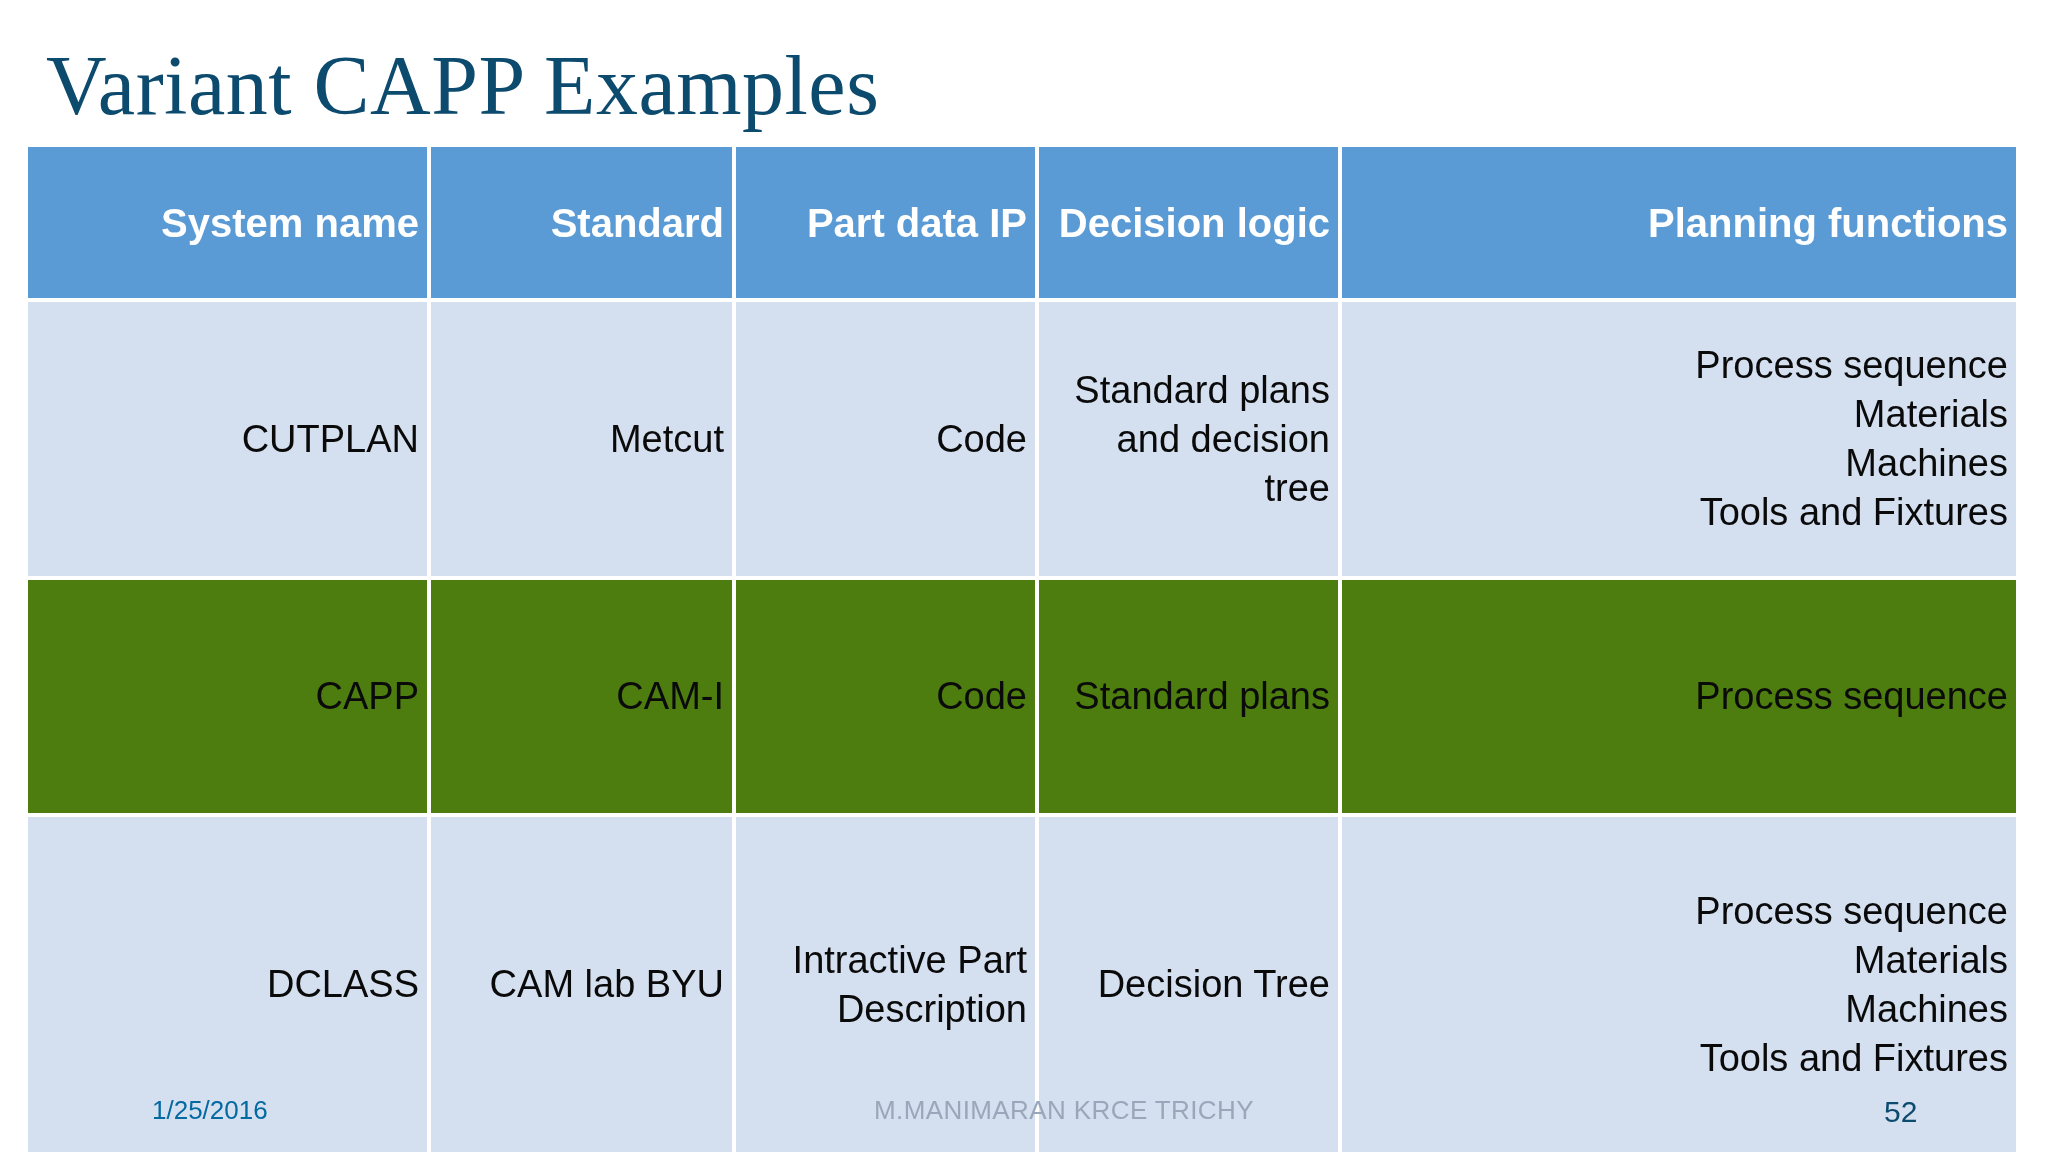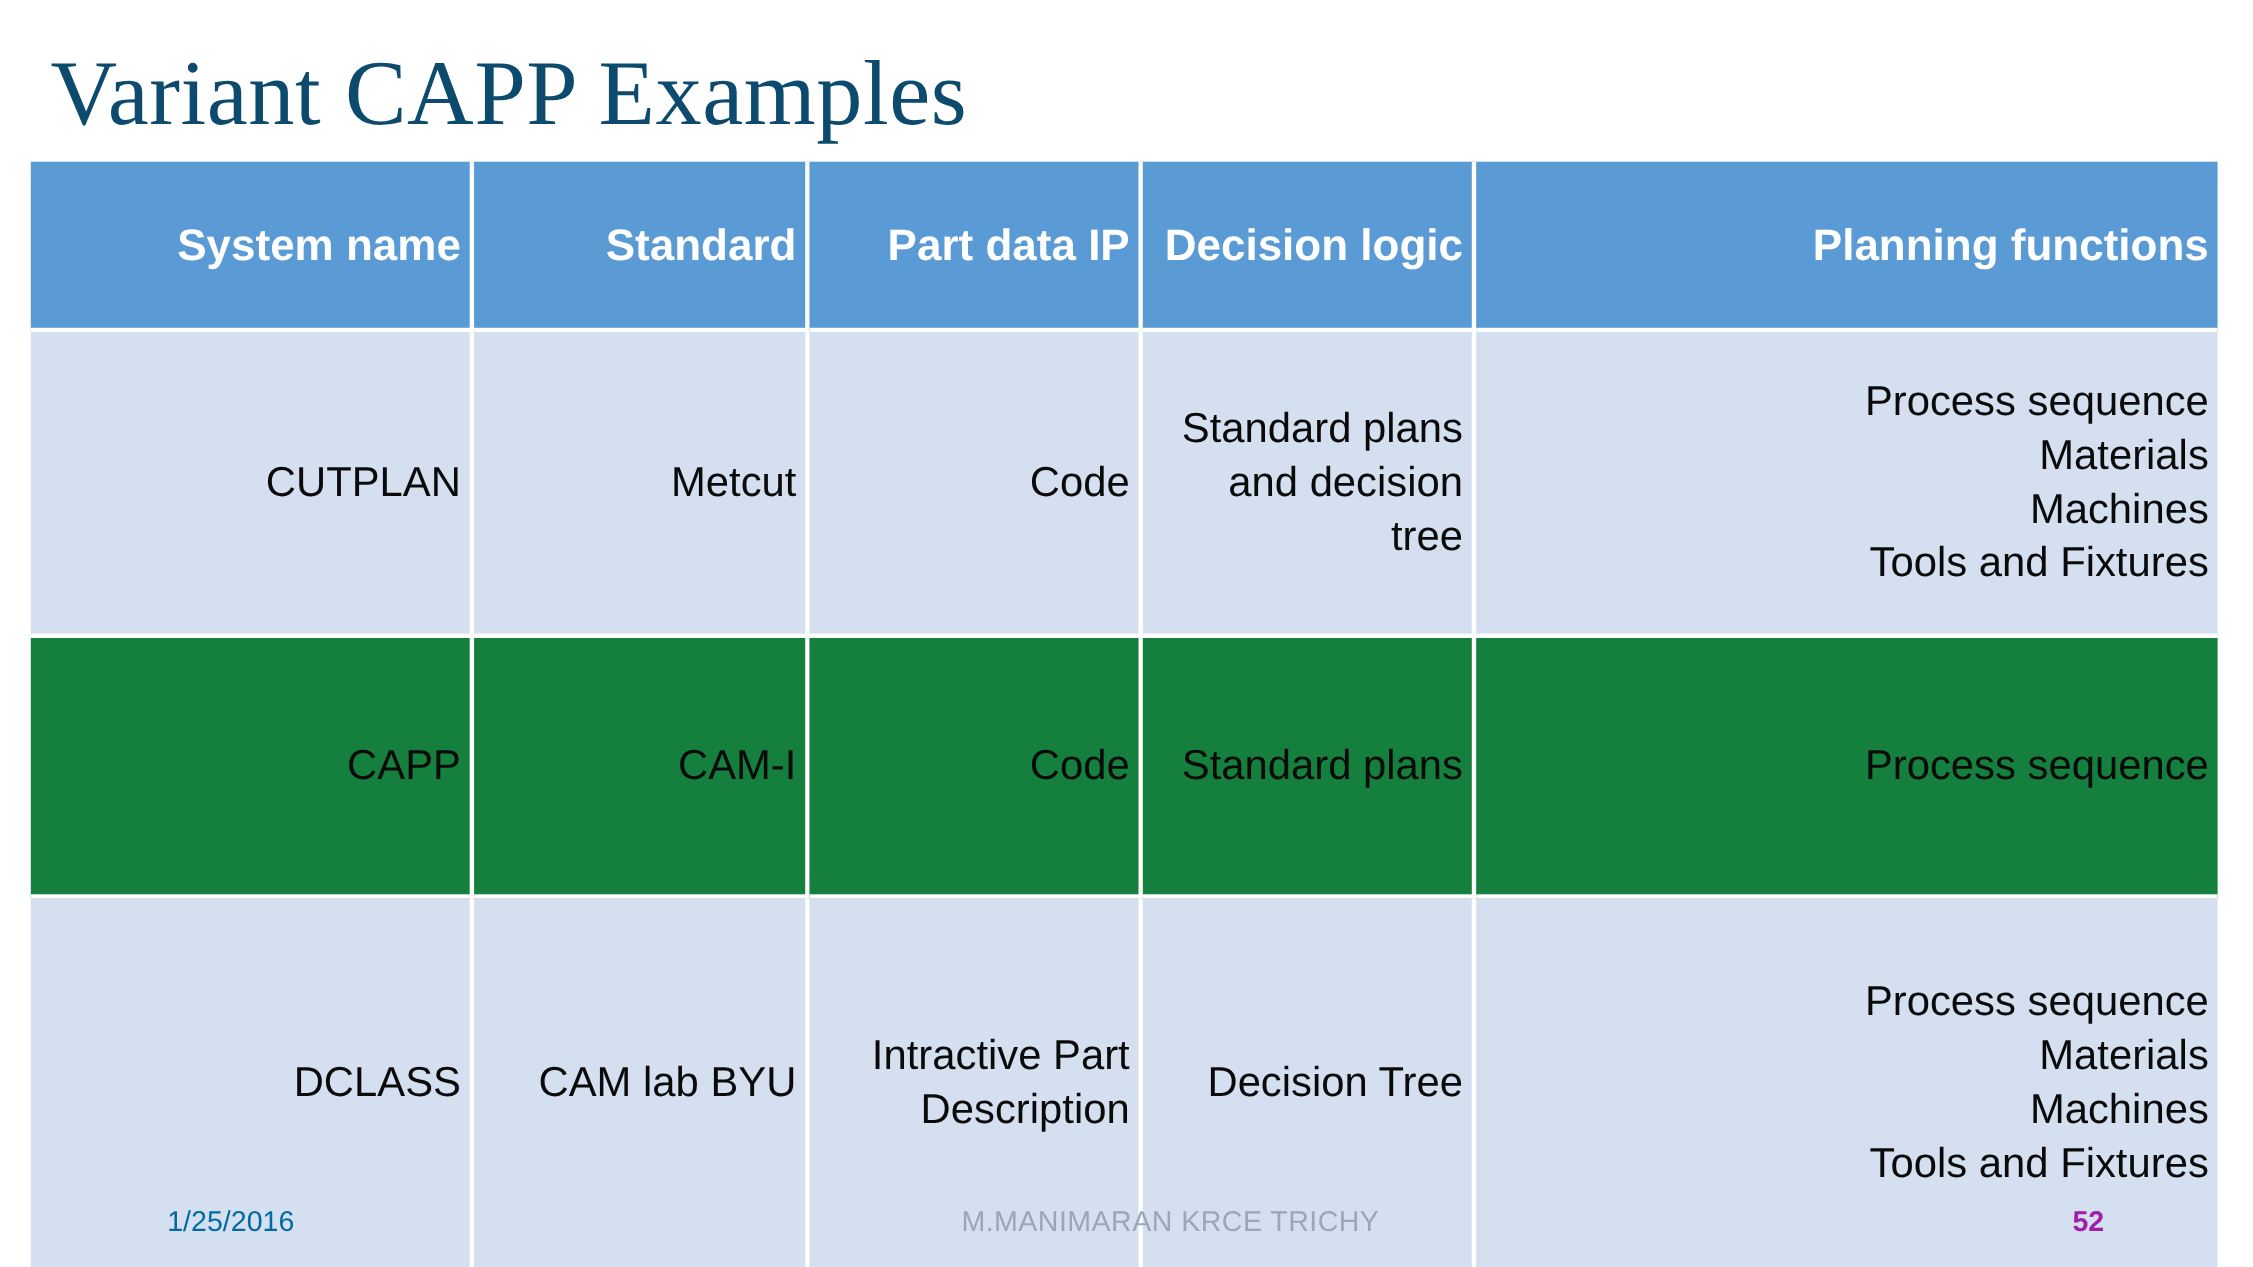--- a/index.html
+++ b/index.html
@@ -69,21 +69,21 @@
   thead th {
     background: #5b9bd5;
     color: #ffffff;
     font-weight: bold;
     font-size: 40px;
     line-height: 46px;
     height: 155px;
   }
 
   tbody tr.row-odd td  { background: #d4dfef; }
-  tbody tr.row-even td { background: #15803d; }
+  tbody tr.row-even td { background: #4d7c0f; }
 
   tbody td {
     color: #0a0a0a;
     font-size: 38px;
     line-height: 49px;
     font-weight: normal;
   }
 
   tbody tr.r1 td { height: 247px; }
   tbody tr.r2 td { height: 210px; }
@@ -114,24 +114,23 @@
     top: 0;
     font-size: 26px;
     color: #9aa7ba;
     letter-spacing: 0.4px;
     white-space: nowrap;
   }
   .footer-page {
     position: absolute;
     left: 1884px;
     top: 0;
-    font-size: 26px;
-    color: #a21caf;
-    white-space: nowrap;
-    font-weight: bold;
+    font-size: 30px;
+    color: #0c4a6e;
+    white-space: nowrap;
   }
 </style>
 </head>
 <body>
 
 <div class="slide">
 
   <div class="slide-title">Variant CAPP Examples</div>
 
   <table class="capp-table">

